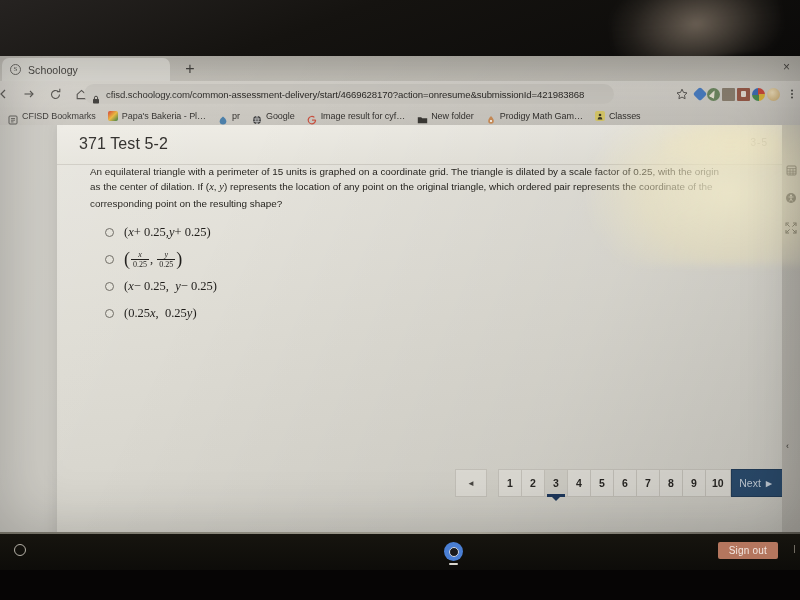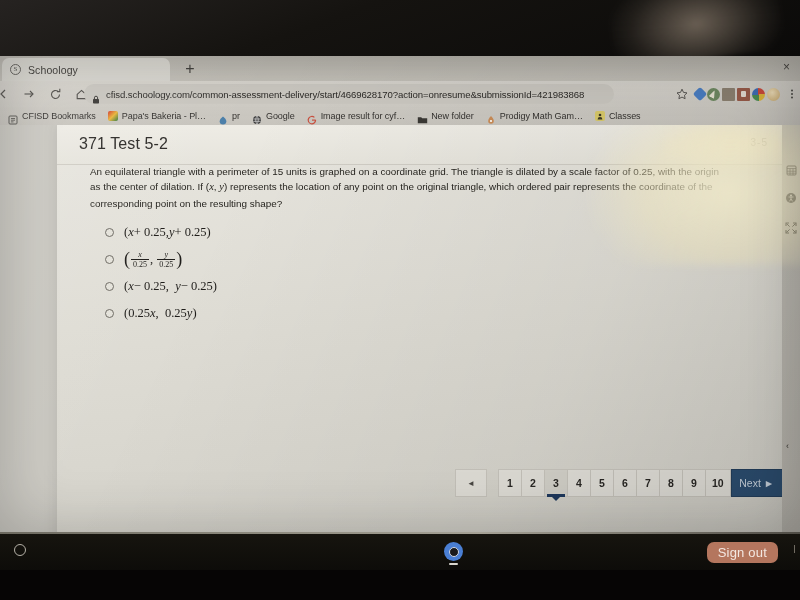--- a/index.html
+++ b/index.html
@@ -270,23 +270,23 @@
   .chrome-ico::after {
     content: ""; width: 8px; height: 8px; border-radius: 50%;
     background: #1a1a1c; border: 1.5px solid #cfd6e4;
   }
   .chrome-dot {
     position: absolute; left: 449px; top: 31px;
     width: 9px; height: 2px; background: #d9d6ce; border-radius: 1px;
   }
   .signout {
     position: absolute; right: 22px; top: 10px;
-    padding: 3px 11px; border-radius: 7px;
+    padding: 3px 11px; border-radius: 2px;
     background: #b4765e; color: #f3e7e1;
-    font-size: 13px; letter-spacing: .2px;
+    font-size: 10px; letter-spacing: .2px;
   }
   .shelf-edge {
     position: absolute; right: 2px; top: 12px;
     font-size: 8px; color: #9a9488;
   }
 
   
   .bezel-bottom {
     position: absolute; left: 0; top: 570px; width: 800px; height: 30px;
     background: #060505;

